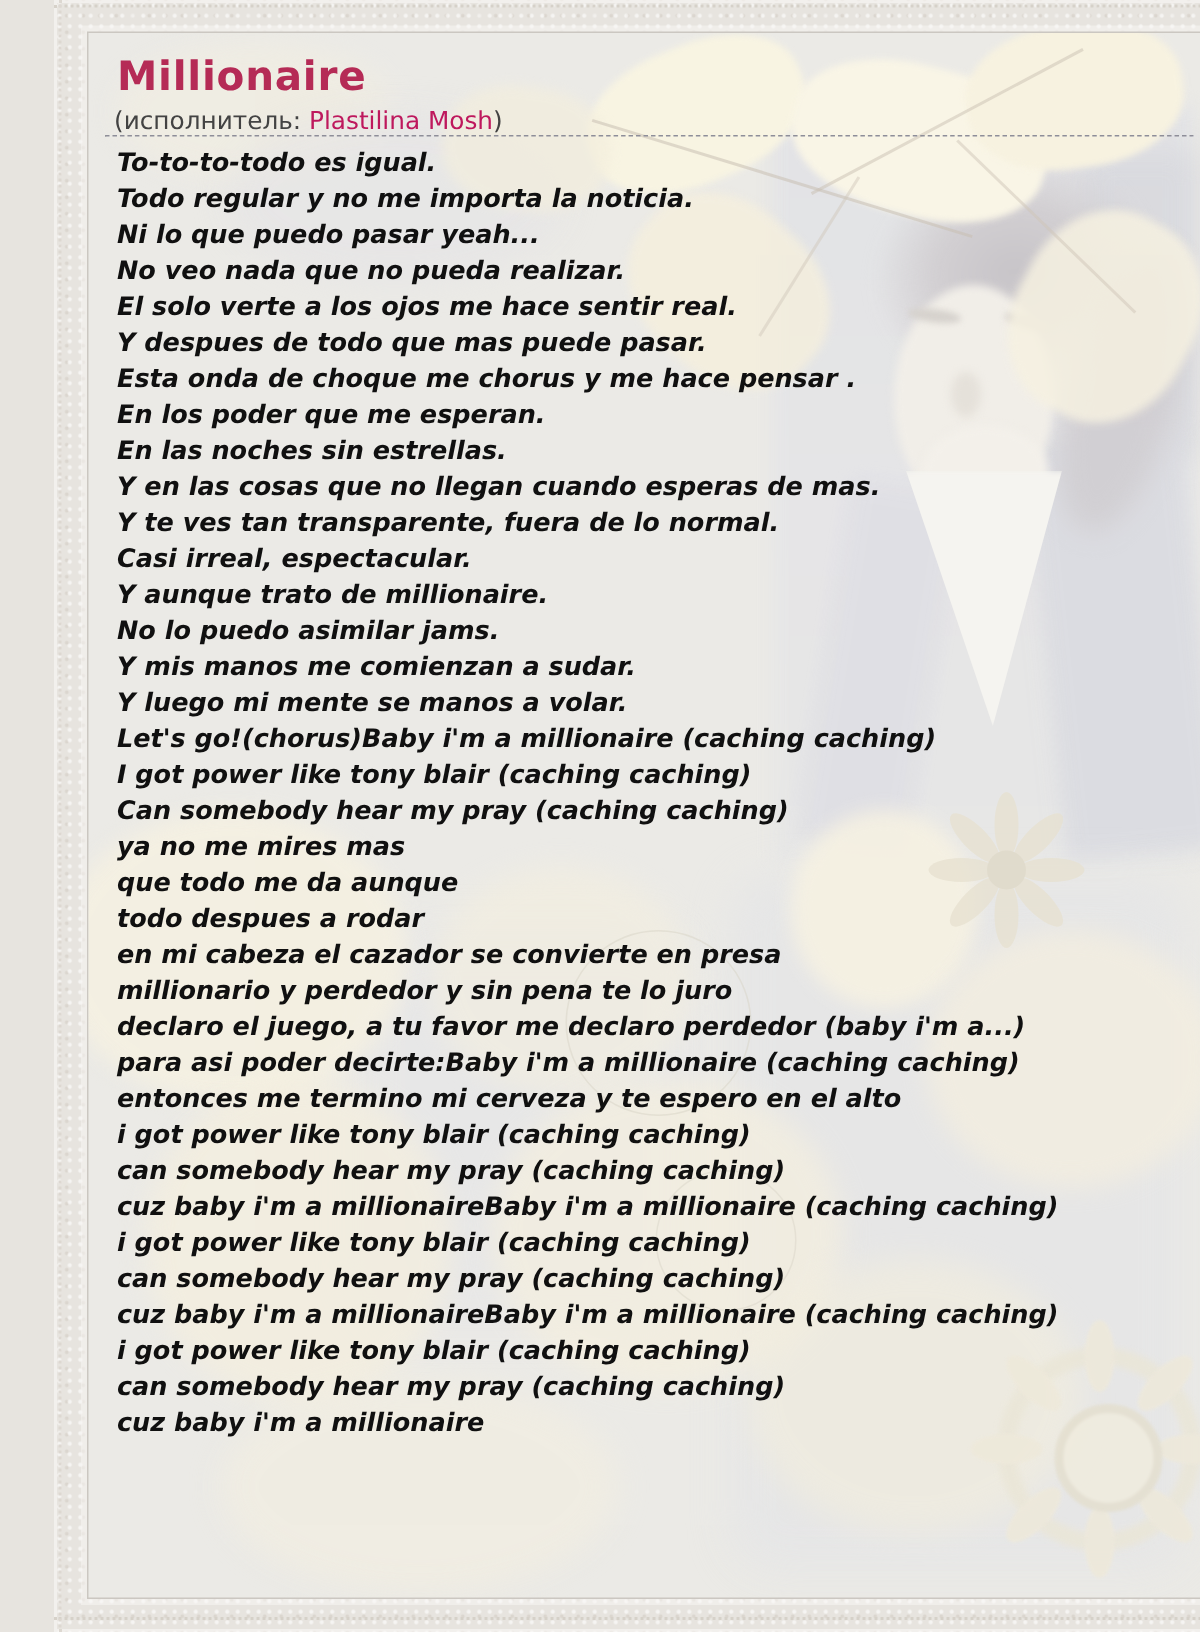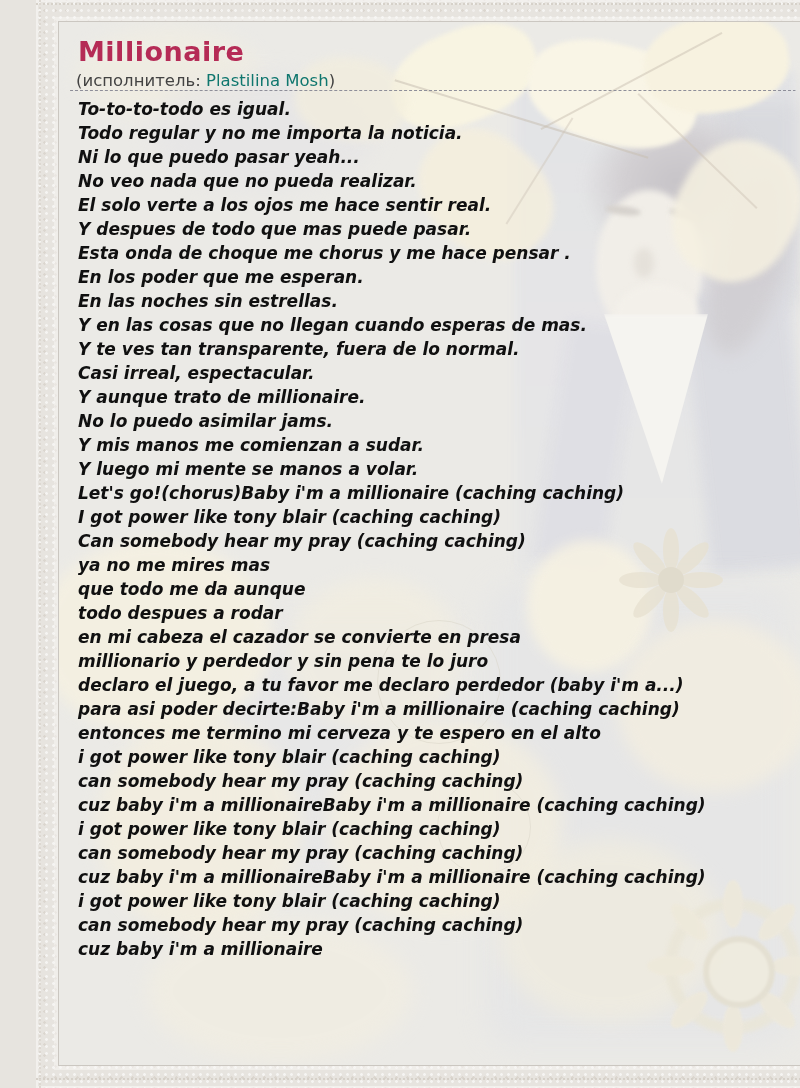--- a/index.html
+++ b/index.html
@@ -101,21 +101,21 @@
   .content{position:absolute;inset:0;z-index:2;}
   .song-title{
     position:absolute;left:19px;top:13px;margin:0;
     font-size:27px;line-height:34px;font-weight:bold;letter-spacing:.5px;
     color:#b52b56;
   }
   .artist-line{
     position:absolute;left:17px;top:48px;
     font-size:16.5px;line-height:22px;color:#434343;white-space:nowrap;
   }
-  .artist-line a{color:#0f766e;text-decoration:none;}
+  .artist-line a{color:#be185d;text-decoration:none;}
   .separator{
     position:absolute;left:11px;right:18px;top:68px;height:0;
     border-top:1px dashed #8e8e99;margin:0;border-bottom:none;
   }
   .lyrics{
     position:absolute;left:19px;top:75px;right:10px;
     font-size:17px;line-height:24px;font-weight:bold;color:#101010;
     white-space:nowrap;
   }
   .lyrics .line{height:24px;font-style:italic;}

